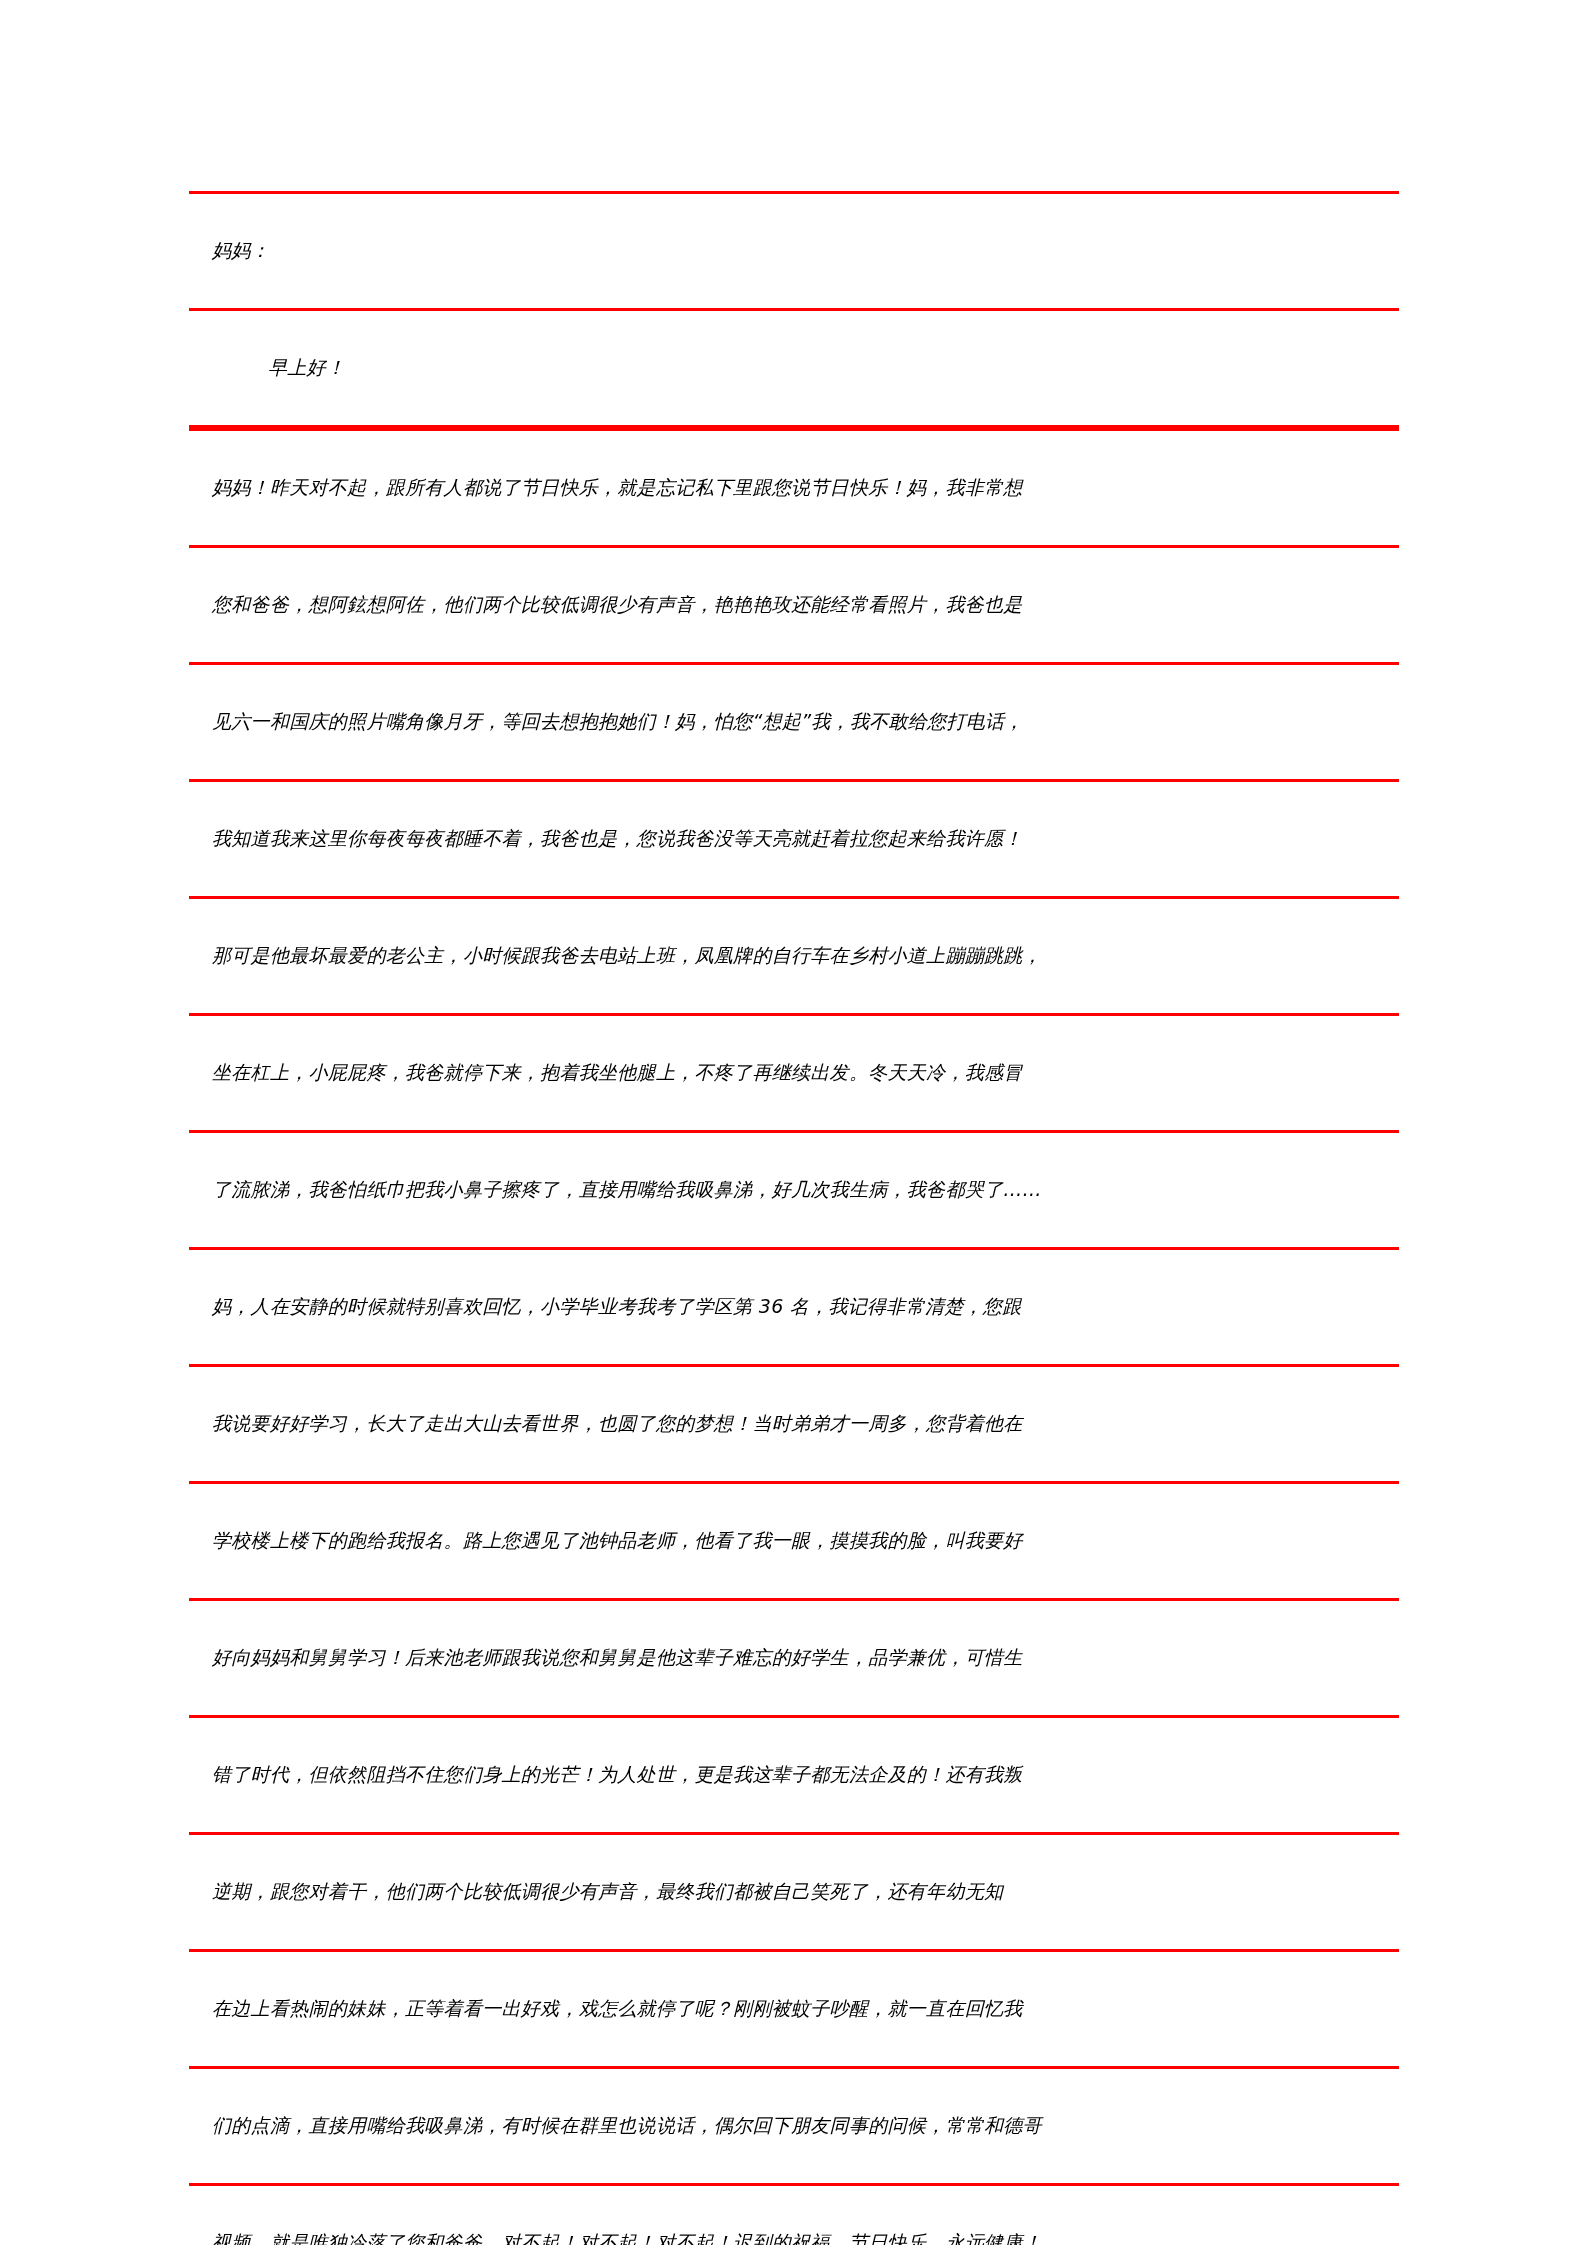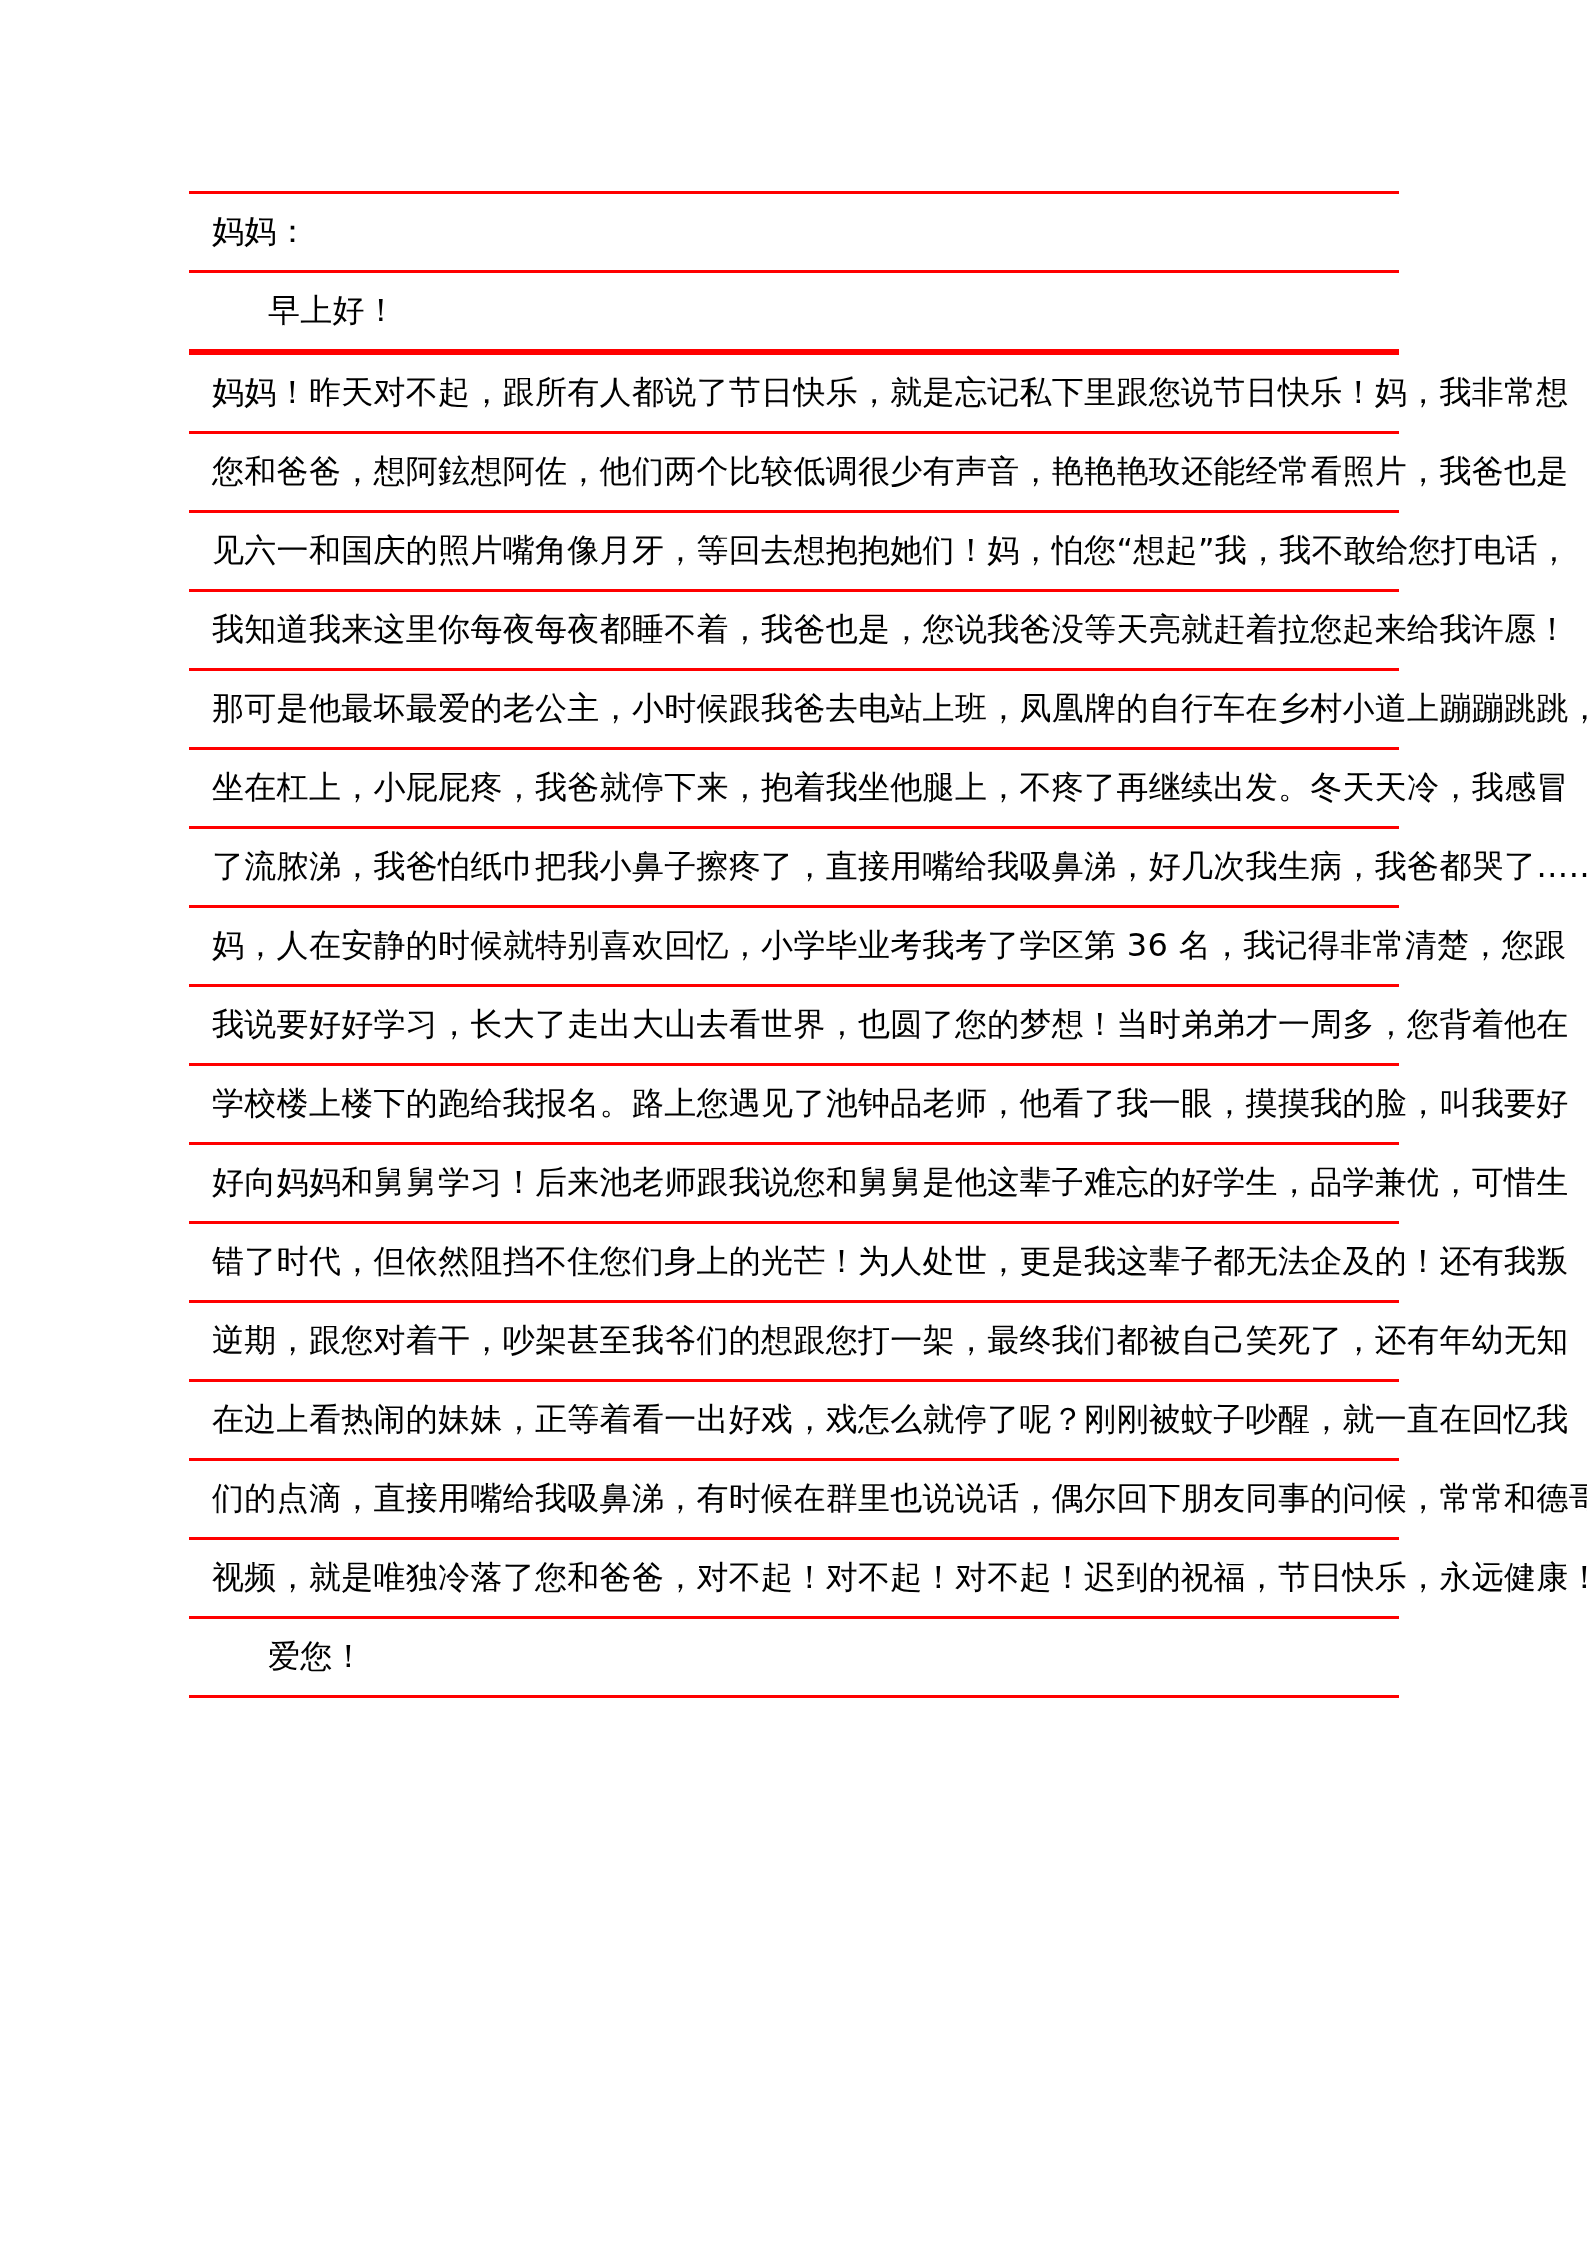--- a/index.html
+++ b/index.html
@@ -1,21 +1,21 @@
 <!DOCTYPE html>
 <html><head>
 <meta charset="utf-8">
 <style>
   html, body { margin: 0; padding: 0; background: #ffffff; }
   body { width: 1587px; height: 2245px; position: relative; overflow: hidden;
          font-family: "DejaVu Sans", "Liberation Sans", sans-serif; color: #000; }
   .page { position: absolute; left: 189px; top: 191px; width: 1210px; }
   .rule { height: 3px; background: #ff0000; width: 100%; }
-  .row { height: 76px; display: flex; align-items: center; box-sizing: border-box;
-         padding-left: 23px; font-size: 32px; letter-spacing: 0.3px; white-space: nowrap; }
+  .row { height: 114px; display: flex; align-items: center; box-sizing: border-box;
+         padding-left: 23px; font-size: 19px; letter-spacing: 0.3px; white-space: nowrap; font-style: italic; }
   .row.indent { padding-left: 79px; }
 </style>
 </head>
 <body>
 
 <div class="page">
   <div class="rule"></div>
   <div class="row">妈妈：</div>
   <div class="rule"></div>
   <div class="row indent">早上好！</div>
@@ -38,21 +38,21 @@
   <div class="row">妈，人在安静的时候就特别喜欢回忆，小学毕业考我考了学区第 36 名，我记得非常清楚，您跟</div>
   <div class="rule"></div>
   <div class="row">我说要好好学习，长大了走出大山去看世界，也圆了您的梦想！当时弟弟才一周多，您背着他在</div>
   <div class="rule"></div>
   <div class="row">学校楼上楼下的跑给我报名。路上您遇见了池钟品老师，他看了我一眼，摸摸我的脸，叫我要好</div>
   <div class="rule"></div>
   <div class="row">好向妈妈和舅舅学习！后来池老师跟我说您和舅舅是他这辈子难忘的好学生，品学兼优，可惜生</div>
   <div class="rule"></div>
   <div class="row">错了时代，但依然阻挡不住您们身上的光芒！为人处世，更是我这辈子都无法企及的！还有我叛</div>
   <div class="rule"></div>
-  <div class="row">逆期，跟您对着干，吵架甚至我爷们的想跟您打一架，最终我们都被自己笑死了，还有年幼无知</div>
+  <div class="row">逆期，跟您对着干，他们两个比较低调很少有声音，最终我们都被自己笑死了，还有年幼无知</div>
   <div class="rule"></div>
   <div class="row">在边上看热闹的妹妹，正等着看一出好戏，戏怎么就停了呢？刚刚被蚊子吵醒，就一直在回忆我</div>
   <div class="rule"></div>
   <div class="row">们的点滴，直接用嘴给我吸鼻涕，有时候在群里也说说话，偶尔回下朋友同事的问候，常常和德哥</div>
   <div class="rule"></div>
   <div class="row">视频，就是唯独冷落了您和爸爸，对不起！对不起！对不起！迟到的祝福，节日快乐，永远健康！</div>
   <div class="rule"></div>
   <div class="row indent">爱您！</div>
   <div class="rule"></div>
 </div>

